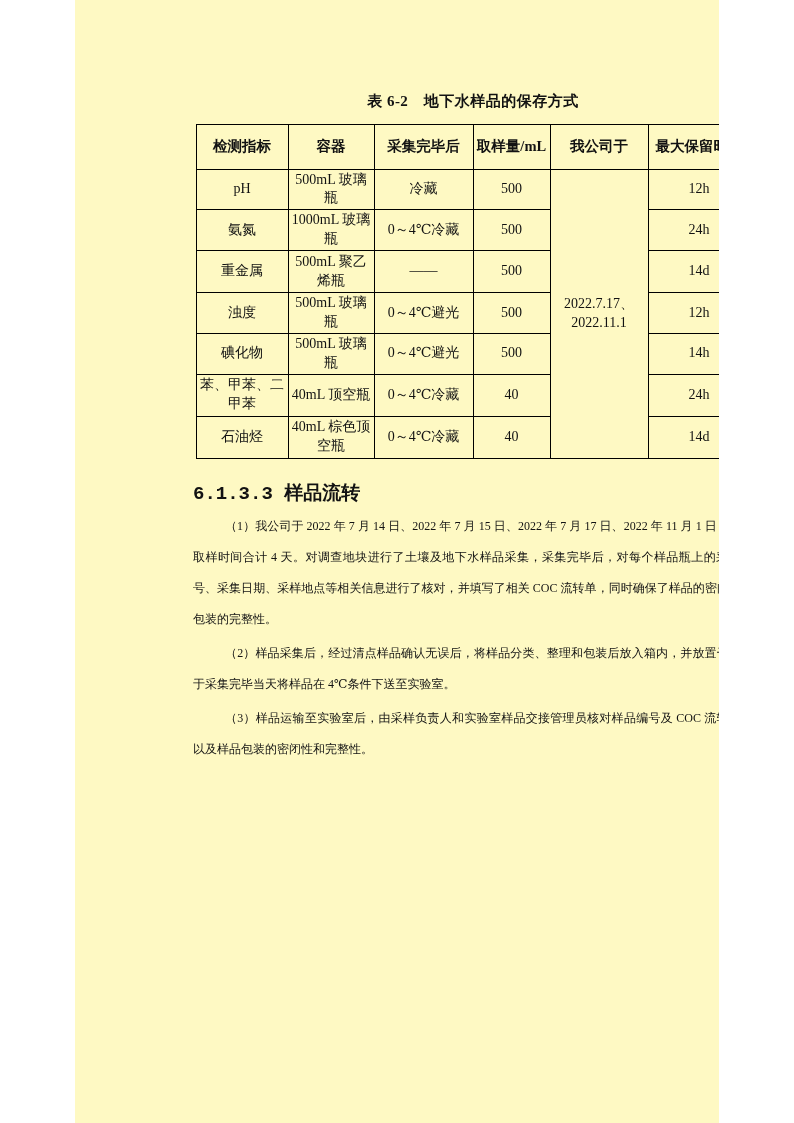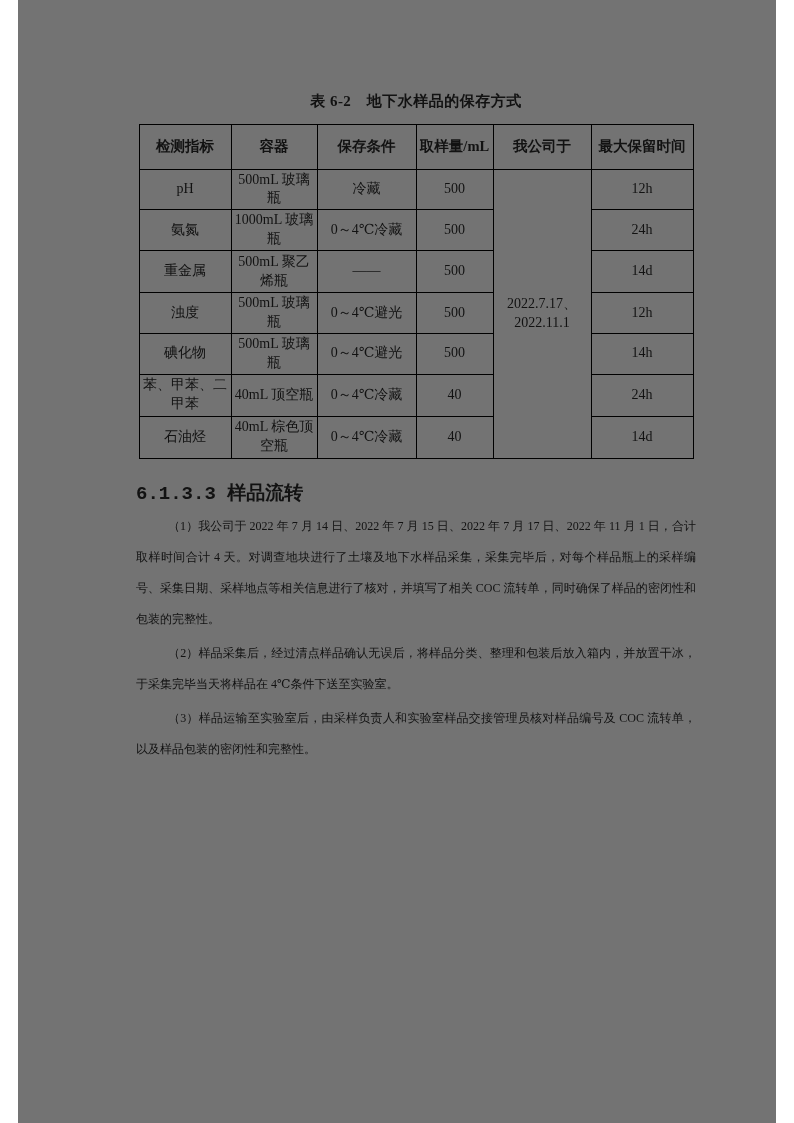--- a/index.html
+++ b/index.html
@@ -1,21 +1,21 @@
 <!DOCTYPE html>
 <html><head>
 <meta charset="utf-8">
 <style>
   * { margin: 0; padding: 0; box-sizing: border-box; }
   html, body { background: #ffffff; }
   .page {
     position: relative;
-    width: 758px;
+    width: 644px;
     height: 1123px;
-    background: #737373;
+    background: #fef9c3;
     font-family: "Liberation Serif", "DejaVu Serif", serif;
     color: #121212;
     overflow: hidden;
     margin: 0 auto;
   }
   .content {
     position: absolute;
     left: 118px;
     top: 92px;
     width: 560px;
@@ -85,21 +85,21 @@
           <col style="width:86px">
           <col style="width:99px">
         <col style="width:77px">
           <col style="width:98px">
           <col style="width:102px">
       </colgroup>
       <thead>
         <tr style="height:30px">
           <th>检测指标</th>
           <th>容器</th>
-          <th>保存条件</th>
+          <th>采集完毕后</th>
           <th>取样量/mL</th>
           <th>我公司于</th>
           <th>最大保留时间</th>
         </tr>
       </thead>
       <tbody>
         <tr style="height:26px">
           <td>pH</td>
           <td>500mL 玻璃瓶</td>
           <td>冷藏</td>

